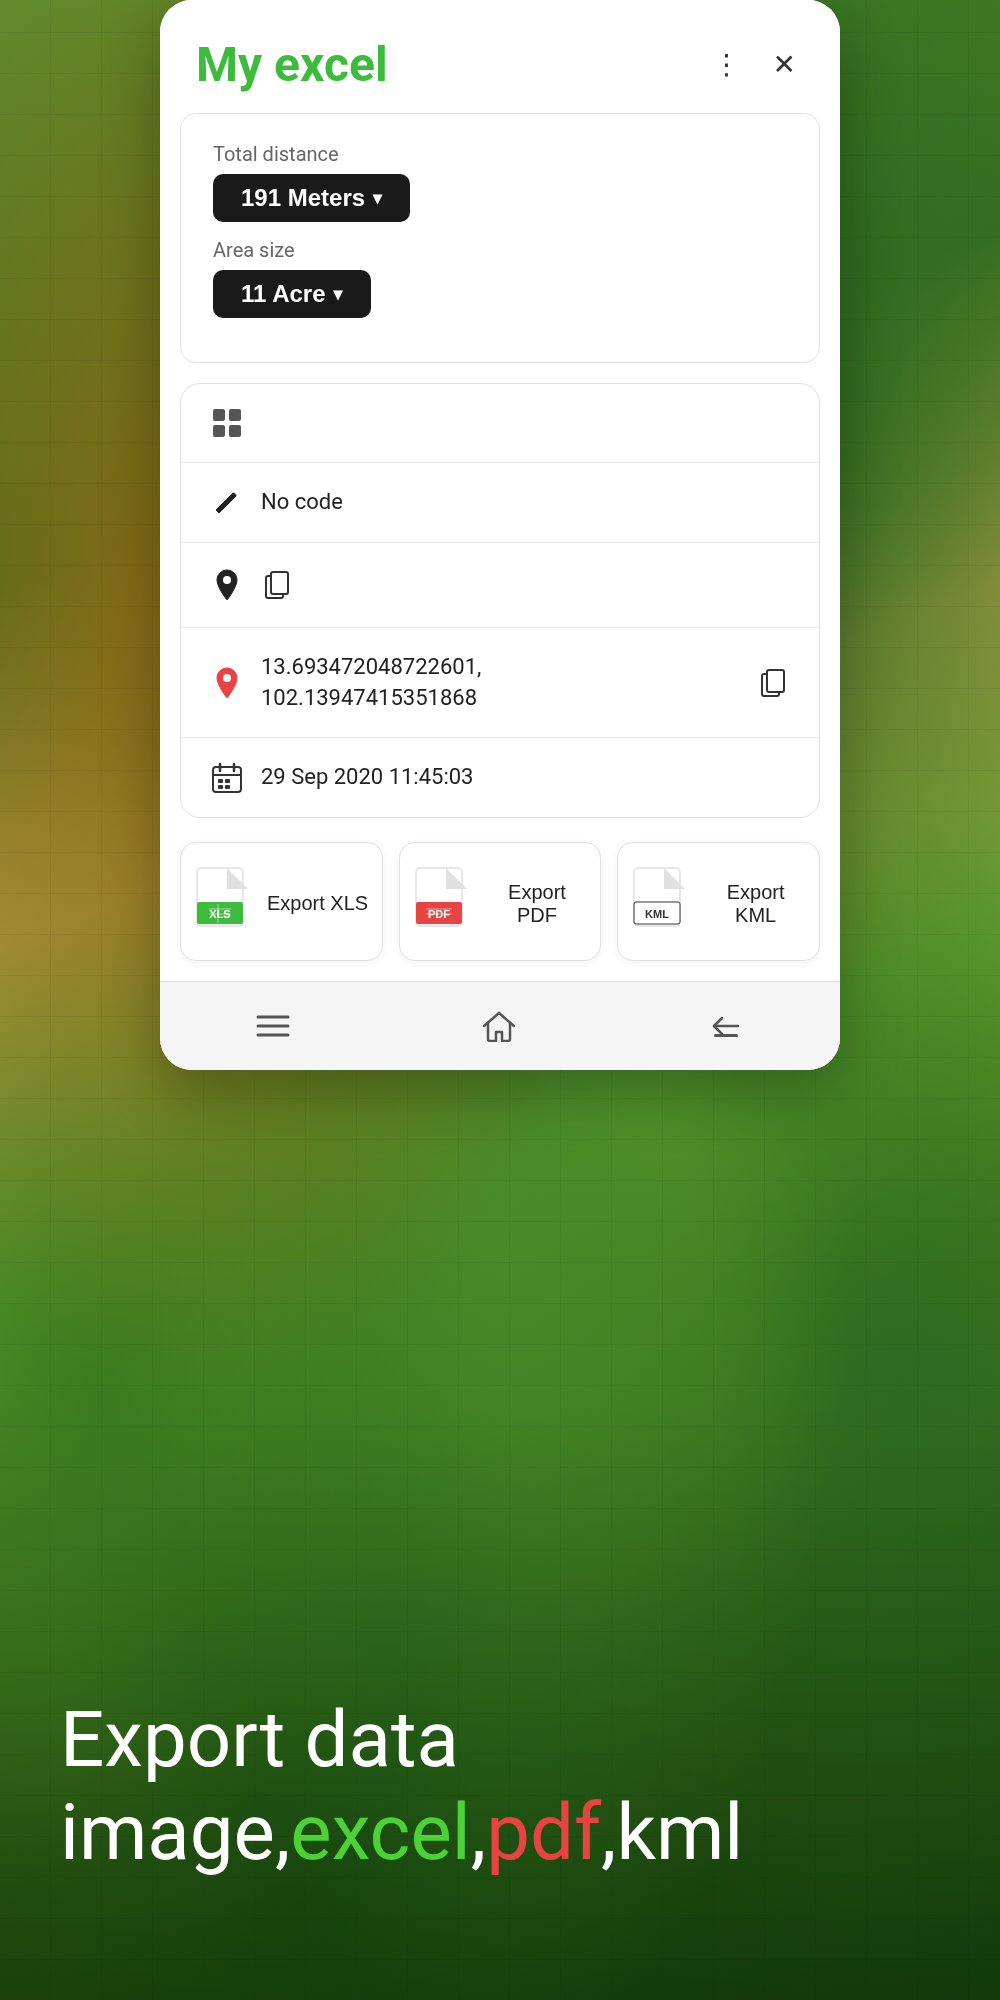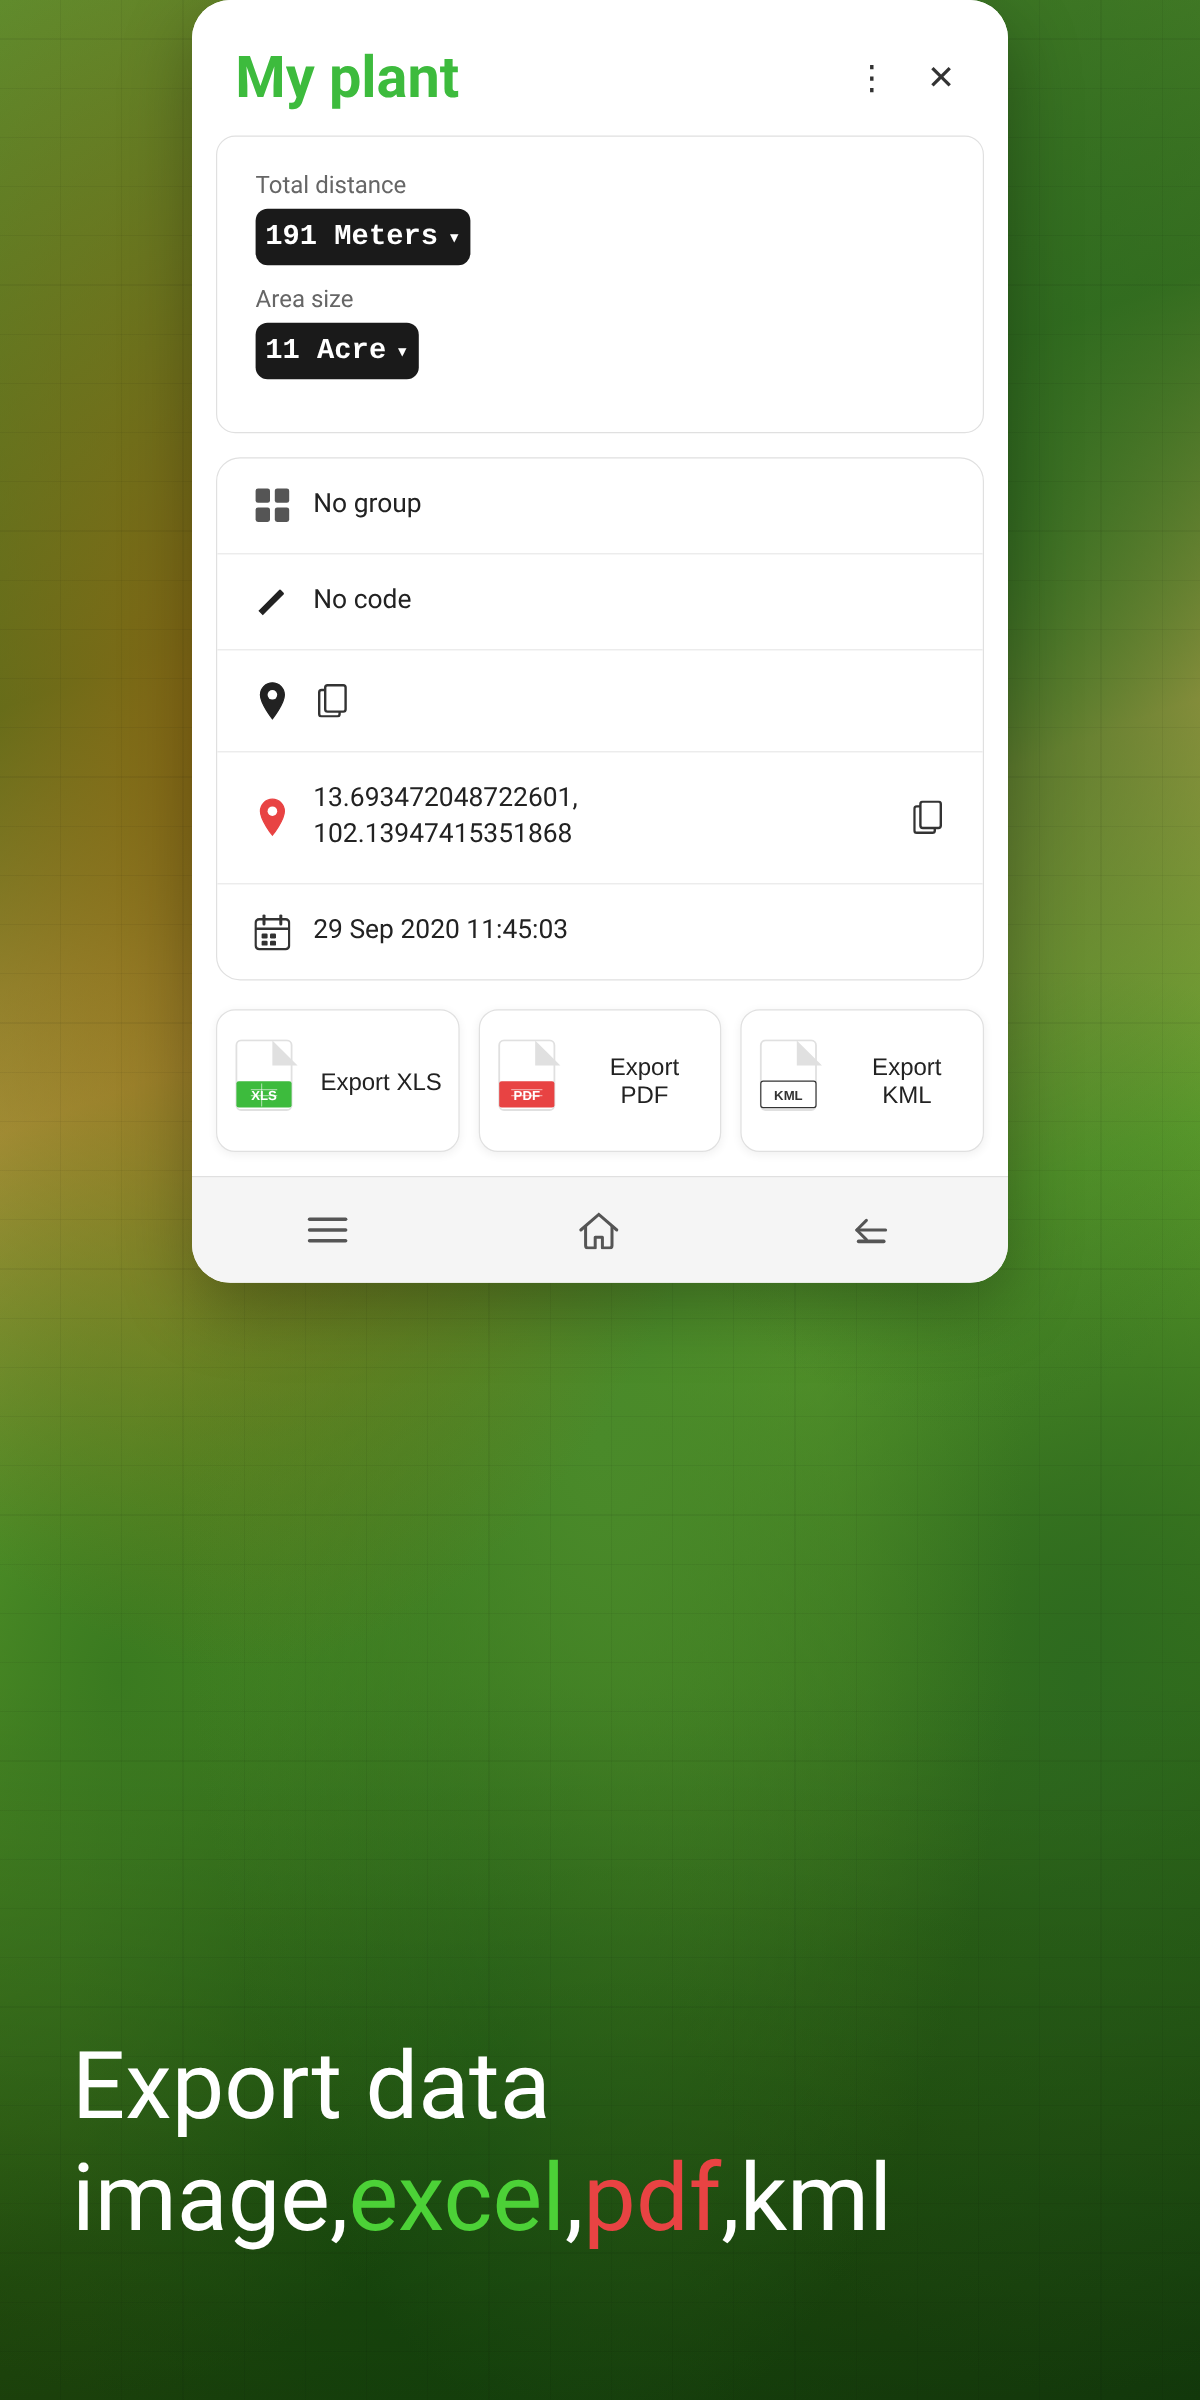--- a/index.html
+++ b/index.html
@@ -126,27 +126,26 @@
       margin-bottom: 8px;
     }
 
     .metric-value-btn {
       display: inline-flex;
       align-items: center;
       background: #1a1a1a;
       color: white;
       border: none;
       border-radius: 10px;
-      padding: 10px 8px;
+      padding: 10px 28px;
       font-size: 24px;
       font-weight: 600;
       cursor: pointer;
       gap: 8px;
       margin-bottom: 16px;
-      font-family: Liberation Mono, monospace;
     }
 
     .metric-value-btn .caret {
       font-size: 18px;
     }
 
     
     .info-card {
       margin: 0 20px 20px 20px;
       background: white;
@@ -258,21 +257,21 @@
     <div>Export data</div>
     <div>
       <span>image,</span><span class="green">excel</span><span>,</span><span class="coral">pdf</span><span>,kml</span>
     </div>
   </div>
 </div>
 
 <div class="modal-card">
 
   <div class="modal-header">
-    <div class="modal-title">My plant</div>
+    <div class="modal-title">My excel</div>
     <div class="header-actions">
       <button class="header-btn">
         <span>⋮</span>
       </button>
       <button class="header-btn">
         <span>✕</span>
       </button>
     </div>
   </div>
 
@@ -293,21 +292,20 @@
 
     <div class="info-row">
       <div class="info-icon">
         <svg width="30" height="30" viewBox="0 0 30 30" fill="none">
           <rect x="1" y="1" width="12" height="12" rx="2" fill="#555"></rect>
           <rect x="17" y="1" width="12" height="12" rx="2" fill="#555"></rect>
           <rect x="1" y="17" width="12" height="12" rx="2" fill="#555"></rect>
           <rect x="17" y="17" width="12" height="12" rx="2" fill="#555"></rect>
         </svg>
       </div>
-      <div class="info-text">No group</div>
     </div>
 
     <div class="info-row">
       <div class="info-icon">
         <svg width="28" height="28" viewBox="0 0 28 28" fill="none">
           <path d="M3 22L8 17L20 5L23 8L11 20L6 25L3 22Z" fill="#222" stroke="#222" stroke-width="1"></path>
           <path d="M20 5L23 8" stroke="#222" stroke-width="2"></path>
         </svg>
       </div>
       <div class="info-text">No code</div>

